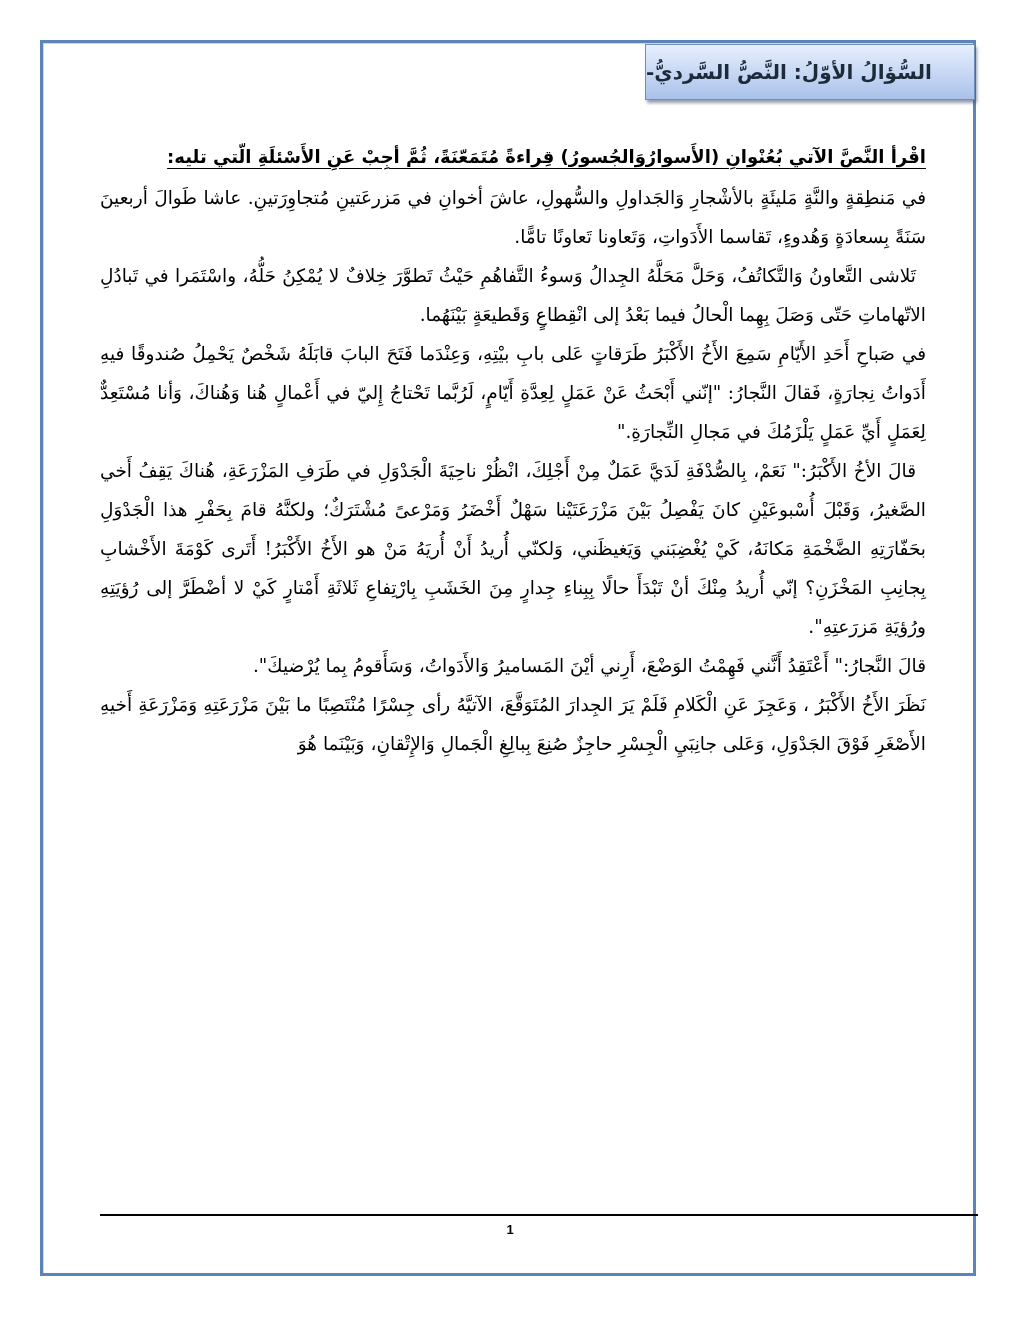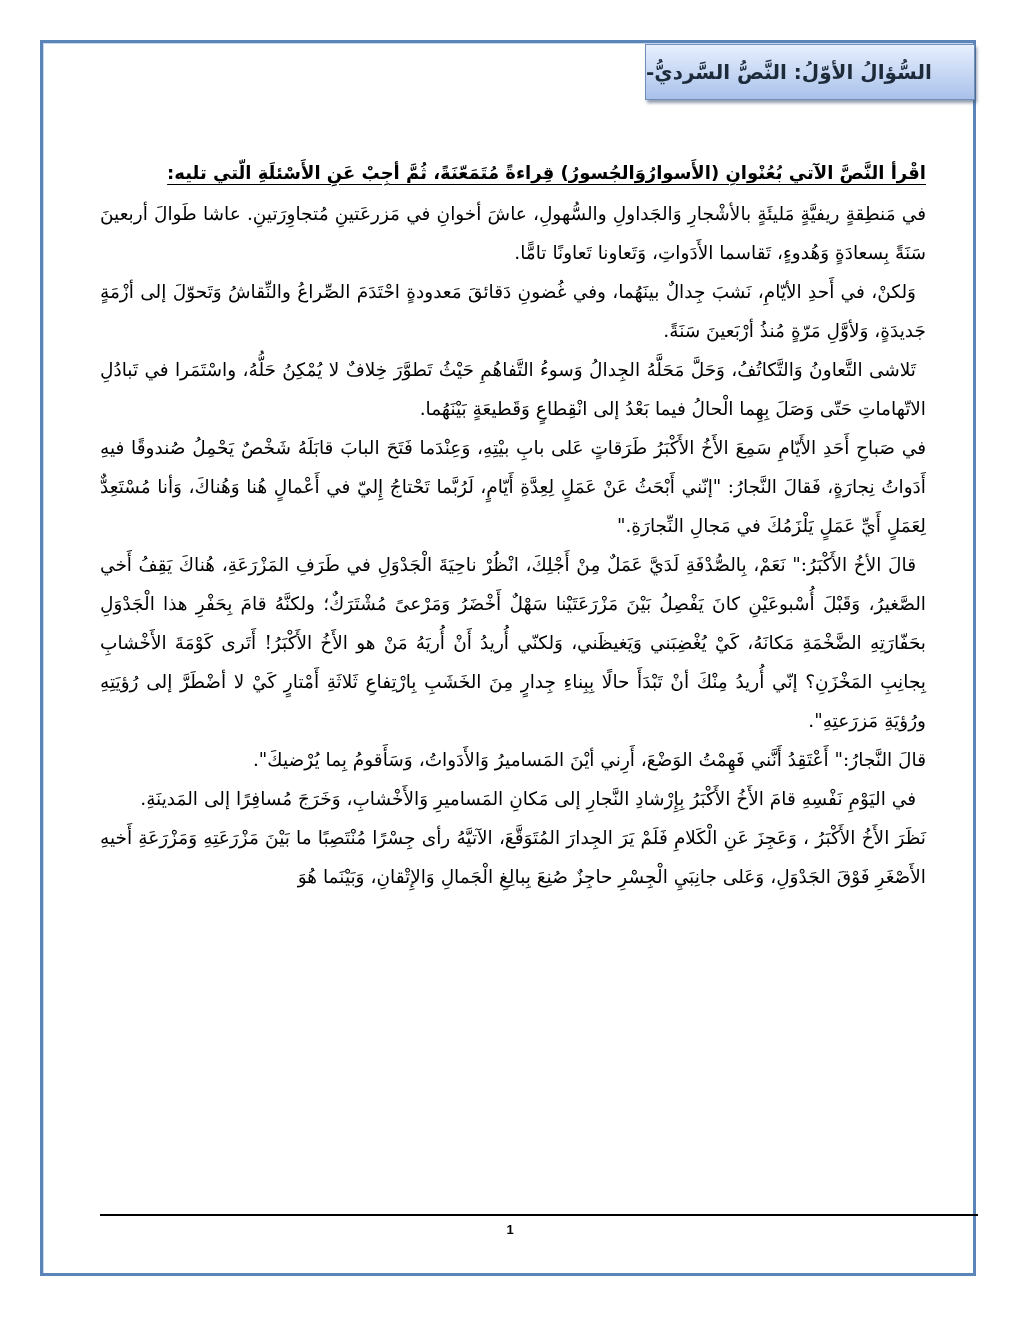--- a/index.html
+++ b/index.html
@@ -44,21 +44,21 @@
     .title-text {
       font-family: "DejaVu Sans", sans-serif;
       font-weight: bold;
       font-size: 20px;
       color: #1d2a3a;
       direction: rtl;
     }
     .content {
       position: absolute;
       left: 100px;
-      top: 156px;
+      top: 140px;
       width: 826px;
       direction: rtl;
       text-align: justify;
       text-align-last: right;
     }
     .instruction {
       font-family: "DejaVu Sans", sans-serif;
       font-weight: bold;
       font-size: 18px;
       line-height: 34px;
@@ -100,24 +100,22 @@
 <body>
 
 <div class="page-border"></div>
 
 <div class="title-box">
   <span class="title-text">السُّؤالُ الأوّلُ: النَّصُّ السَّرديُّ-</span>
 </div>
 
 <div class="content">
   <p class="instruction">اقْرأ النَّصَّ الآتي بُعُنْوانِ (الأَسوارُوَالجُسورُ) قِراءةً مُتَمَعّنَةً، ثُمَّ أجِبْ عَنِ الأَسْئلَةِ الّتي تليه:</p>
-  <p class="para">في مَنطِقةٍ ريفيَّةٍ مَليئَةٍ بالأشْجارِ وَالجَداولِ والسُّهولِ، عاشَ أخوانِ في مَزرعَتينِ مُتجاوِرَتينِ. عاشا طَوالَ أربعينَ سَنَةً بِسعادَةٍ وَهُدوءٍ، تَقاسما الأَدَواتِ، وَتَعاونا تَعاونًا تامًّا.</p>
-  <p class="para indent">وَلكنْ، في أَحدِ الأيّامِ، نَشبَ جِدالٌ بينَهُما، وفي غُضونِ دَقائقَ مَعدودةٍ احْتَدَمَ الصِّراعُ والنِّقاشُ وَتَحوّلَ إلى أزْمَةٍ جَديدَةٍ، وَلأوَّلِ مَرّةٍ مُنذُ أرْبَعينَ سَنَةً.</p>
+  <p class="para">في مَنطِقةٍ والنَّةٍ مَليئَةٍ بالأشْجارِ وَالجَداولِ والسُّهولِ، عاشَ أخوانِ في مَزرعَتينِ مُتجاوِرَتينِ. عاشا طَوالَ أربعينَ سَنَةً بِسعادَةٍ وَهُدوءٍ، تَقاسما الأَدَواتِ، وَتَعاونا تَعاونًا تامًّا.</p>
   <p class="para indent">تَلاشى التَّعاونُ وَالتَّكاتُفُ، وَحَلَّ مَحَلَّهُ الجِدالُ وَسوءُ التَّفاهُمِ حَيْثُ تَطوَّرَ خِلافٌ لا يُمْكِنُ حَلُّهُ، واسْتَمَرا في تَبادُلِ الاتّهاماتِ حَتّى وَصَلَ بِهِما الْحالُ فيما بَعْدُ إلى انْقِطاعٍ وَقَطيعَةٍ بَيْنَهُما.</p>
   <p class="para">في صَباحِ أَحَدِ الأَيّامِ سَمِعَ الأَخُ الأَكْبَرُ طَرَقاتٍ عَلى بابِ بيْتِهِ، وَعِنْدَما فَتَحَ البابَ قابَلَهُ شَخْصٌ يَحْمِلُ صُندوقًا فيهِ أَدَواتُ نِجارَةٍ، فَقالَ النَّجارُ: "إنّني أَبْحَثُ عَنْ عَمَلٍ لِعِدَّةِ أَيّامٍ، لَرُبَّما تَحْتاجُ إِليّ في أَعْمالٍ هُنا وَهُناكَ، وَأنا مُسْتَعِدٌّ لِعَمَلٍ أَيِّ عَمَلٍ يَلْزَمُكَ في مَجالِ النِّجارَةِ."</p>
   <p class="para indent">قالَ الأخُ الأَكْبَرُ:" نَعَمْ، بِالصُّدْفَةِ لَدَيَّ عَمَلٌ مِنْ أَجْلِكَ، انْظُرْ ناحِيَةَ الْجَدْوَلِ في طَرَفِ المَزْرَعَةِ، هُناكَ يَقِفُ أَخي الصَّغيرُ، وَقَبْلَ أُسْبوعَيْنِ كانَ يَفْصِلُ بَيْنَ مَزْرَعَتَيْنا سَهْلٌ أَخْضَرُ وَمَرْعىً مُشْتَرَكٌ؛ ولكنَّهُ قامَ بِحَفْرِ هذا الْجَدْوَلِ بحَفّارَتِهِ الضَّخْمَةِ مَكانَهُ، كَيْ يُغْضِبَني وَيَغيظَني، وَلكنّي أُريدُ أَنْ أُريَهُ مَنْ هو الأَخُ الأَكْبَرُ! أَتَرى كَوْمَةَ الأَخْشابِ بِجانِبِ المَخْزَنِ؟ إنّي أُريدُ مِنْكَ أنْ تَبْدَأَ حالًا بِبِناءِ جِدارٍ مِنَ الخَشَبِ بِارْتِفاعِ ثَلاثَةِ أَمْتارٍ كَيْ لا أضْطَرَّ إلى رُؤيَتِهِ ورُؤيَةِ مَزرَعتِهِ".</p>
   <p class="para">قالَ النَّجارُ:" أَعْتَقِدُ أَنَّني فَهِمْتُ الوَضْعَ، أَرِني أيْنَ المَساميرُ وَالأَدَواتُ، وَسَأَقومُ بِما يُرْضيكَ".</p>
-  <p class="para indent">في اليَوْمِ نَفْسِهِ قامَ الأَخُ الأَكْبَرُ بِإِرْشادِ النَّجارِ إلى مَكانِ المَساميرِ وَالأَخْشابِ، وَخَرَجَ مُسافِرًا إلى المَدينَةِ.</p>
   <p class="para">نَظَرَ الأَخُ الأَكْبَرُ ، وَعَجِزَ عَنِ الْكَلامِ فَلَمْ يَرَ الجِدارَ المُتَوَقَّعَ، الآتيَّهُ رأى جِسْرًا مُنْتَصِبًا ما بَيْنَ مَزْرَعَتِهِ وَمَزْرَعَةِ أَخيهِ الأَصْغَرِ فَوْقَ الجَدْوَلِ، وَعَلى جانِبَيِ الْجِسْرِ حاجِزٌ صُنِعَ بِبالِغِ الْجَمالِ وَالإِتْقانِ، وَبَيْنَما هُوَ</p>
 </div>
 
 <div class="footer-line"></div>
 <div class="page-number">1</div>
 
 </body></html>

